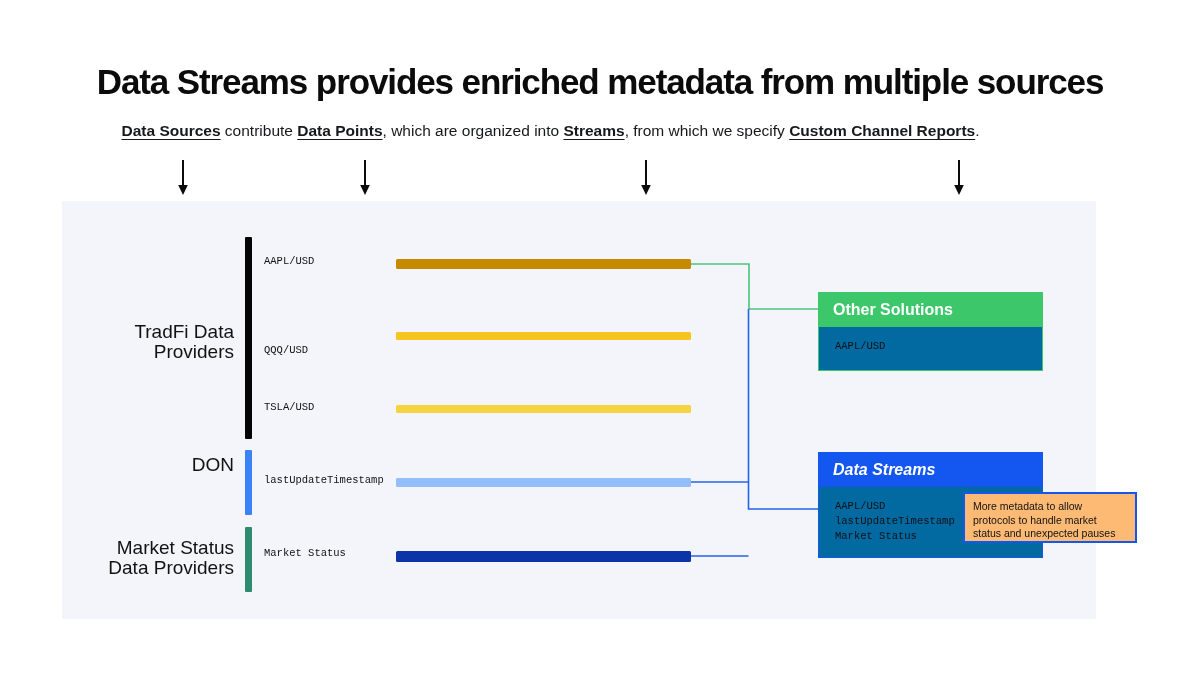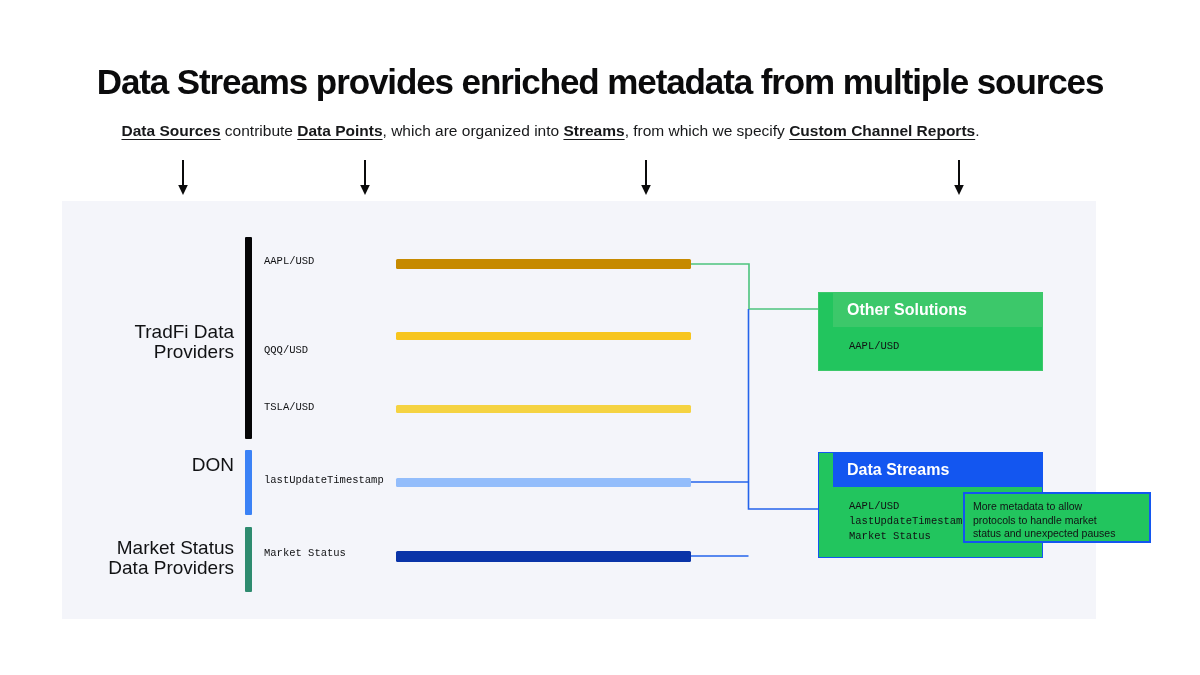--- a/index.html
+++ b/index.html
@@ -98,23 +98,22 @@
     left: 0;
     top: 0;
     width: 1200px;
     height: 675px;
     pointer-events: none;
   }
 
   
   .card {
     position: absolute;
-    background: #22c55e;
-    box-sizing: border-box;
-    padding-left: 14px;
+    background: #0369a1;
+    box-sizing: border-box;
   }
   .card-head {
     font-size: 16px;
     font-weight: bold;
     color: #ffffff;
     display: flex;
     align-items: center;
     padding-left: 14px;
     box-sizing: border-box;
     white-space: nowrap;
@@ -127,23 +126,23 @@
     padding: 12px 0 0 16px;
     box-sizing: border-box;
     white-space: pre-line;
   }
 
   
   #tooltip {
     position: absolute;
     left: 963px;
     top: 492px;
-    width: 188px;
+    width: 174px;
     height: 51px;
-    background: #22c55e;
+    background: #fdba74;
     border: 2px solid #1356f0;
     box-sizing: border-box;
     font-size: 10.5px;
     line-height: 13.5px;
     color: #111214;
     padding: 6px 7px 0 8px;
     white-space: pre-line;
   }
 </style>
 </head>
@@ -210,21 +209,21 @@
 
     <path id="wire-blue-ms" fill="none" stroke-width="1.6" d="M 691 556 L 748.5 556" stroke="#2463eb"></path>
   </svg>
 
   <div id="card-layer">
       <div class="card" style="left: 818px; top: 292px; width: 225px; height: 79px; border: 1px solid rgb(60, 200, 106);">
         <div class="card-head" style="height: 34px; background: rgb(60, 200, 106);">Other Solutions</div>
         <div class="card-body" style="height: 45px;">AAPL/USD</div>
       </div>
       <div class="card" style="left: 818px; top: 452px; width: 225px; height: 106px; border: 1px solid rgb(19, 86, 240);">
-        <div class="card-head" style="height: 34px; background: rgb(19, 86, 240);">Data Streams</div>
+        <div class="card-head" style="height: 34px; background: rgb(19, 86, 240); font-style: italic;">Data Streams</div>
         <div class="card-body" style="height: 72px;">AAPL/USD
 lastUpdateTimestamp
 Market Status</div>
       </div>
     </div>
 
   <div id="tooltip">More metadata to allow
 protocols to handle market
 status and unexpected pauses</div>
 

